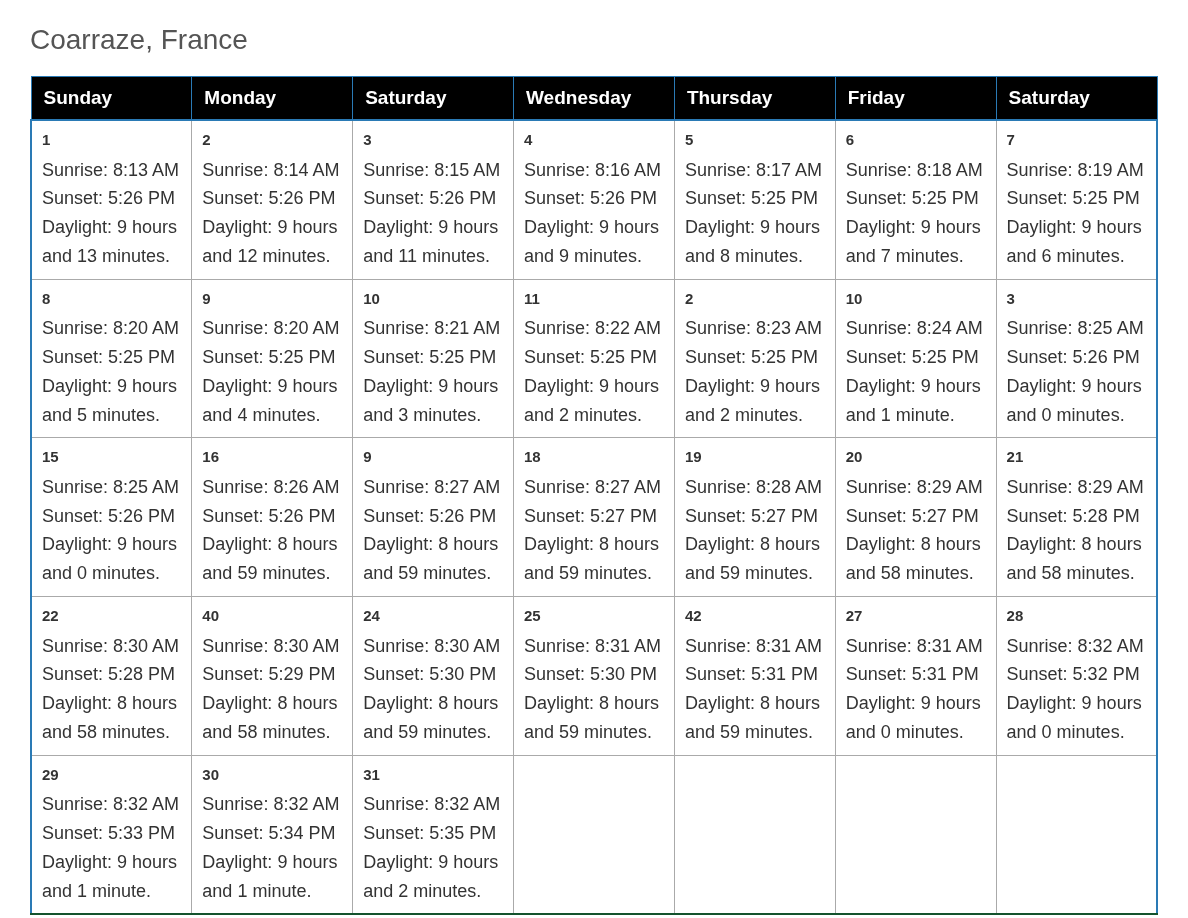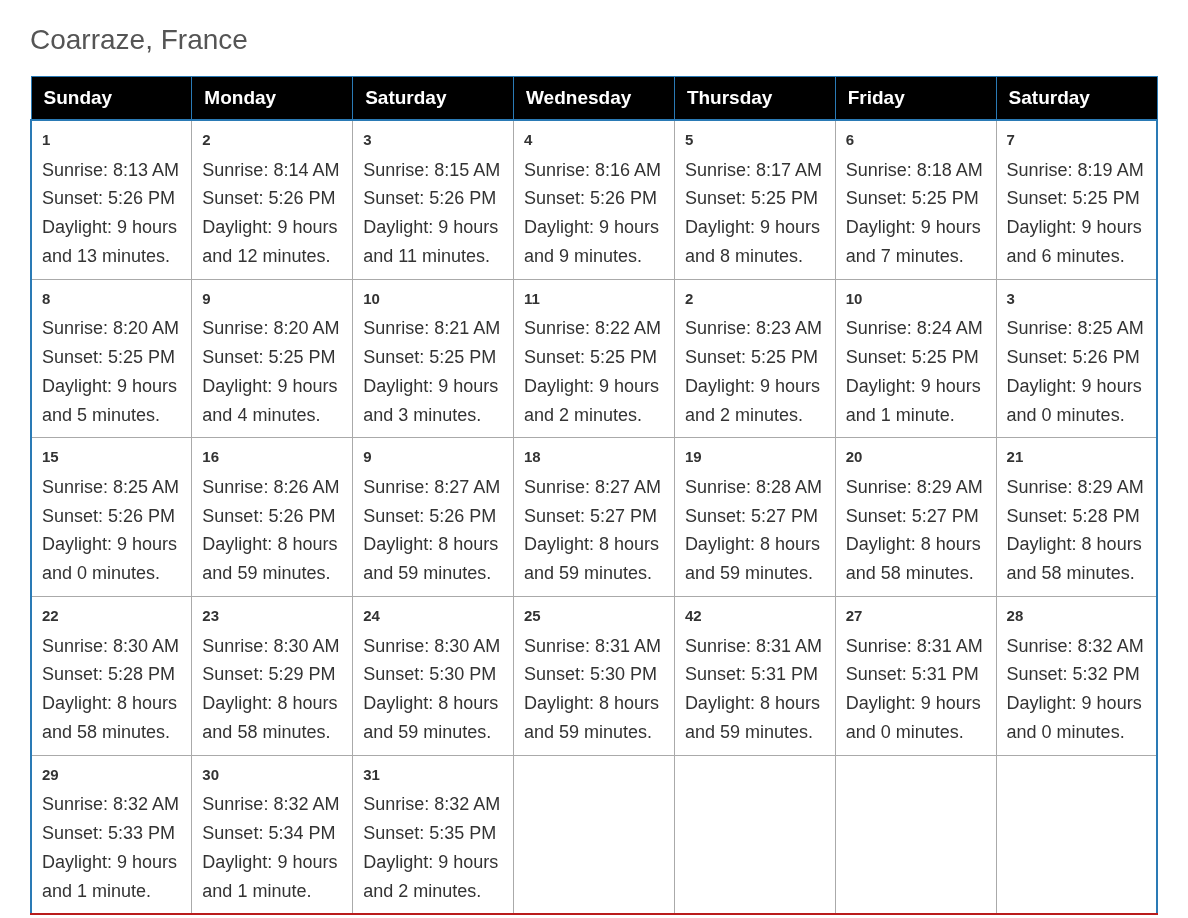--- a/index.html
+++ b/index.html
@@ -94,21 +94,21 @@
     tbody tr td:first-child {
       border-left: 2px solid #2a7ab5;
     }
     tbody tr:first-child td {
       border-top: 2px solid #2a7ab5;
     }
     tbody tr td:last-child {
       border-right: 2px solid #2a7ab5;
     }
     tbody tr:last-child td {
-      border-bottom: 2px solid #b91c1c;
+      border-bottom: 2px solid #14532d;
     }
     .empty-cell {
       background: #fff;
     }
   </style>
 </head>
 <body>
 
 <div class="header">
   <div class="title-section">
@@ -173,21 +173,21 @@
         <td><span class="day-number">19</span>
 <span class="day-info">Sunrise: 8:28 AM<br>Sunset: 5:27 PM<br>Daylight: 8 hours<br>and 59 minutes.</span></td>
         <td><span class="day-number">20</span>
 <span class="day-info">Sunrise: 8:29 AM<br>Sunset: 5:27 PM<br>Daylight: 8 hours<br>and 58 minutes.</span></td>
         <td><span class="day-number">21</span>
 <span class="day-info">Sunrise: 8:29 AM<br>Sunset: 5:28 PM<br>Daylight: 8 hours<br>and 58 minutes.</span></td>
       </tr>
       <tr>
         <td><span class="day-number">22</span>
 <span class="day-info">Sunrise: 8:30 AM<br>Sunset: 5:28 PM<br>Daylight: 8 hours<br>and 58 minutes.</span></td>
-        <td><span class="day-number">23</span>
+        <td><span class="day-number">40</span>
 <span class="day-info">Sunrise: 8:30 AM<br>Sunset: 5:29 PM<br>Daylight: 8 hours<br>and 58 minutes.</span></td>
         <td><span class="day-number">24</span>
 <span class="day-info">Sunrise: 8:30 AM<br>Sunset: 5:30 PM<br>Daylight: 8 hours<br>and 59 minutes.</span></td>
         <td><span class="day-number">25</span>
 <span class="day-info">Sunrise: 8:31 AM<br>Sunset: 5:30 PM<br>Daylight: 8 hours<br>and 59 minutes.</span></td>
         <td><span class="day-number">42</span>
 <span class="day-info">Sunrise: 8:31 AM<br>Sunset: 5:31 PM<br>Daylight: 8 hours<br>and 59 minutes.</span></td>
         <td><span class="day-number">27</span>
 <span class="day-info">Sunrise: 8:31 AM<br>Sunset: 5:31 PM<br>Daylight: 9 hours<br>and 0 minutes.</span></td>
         <td><span class="day-number">28</span>

